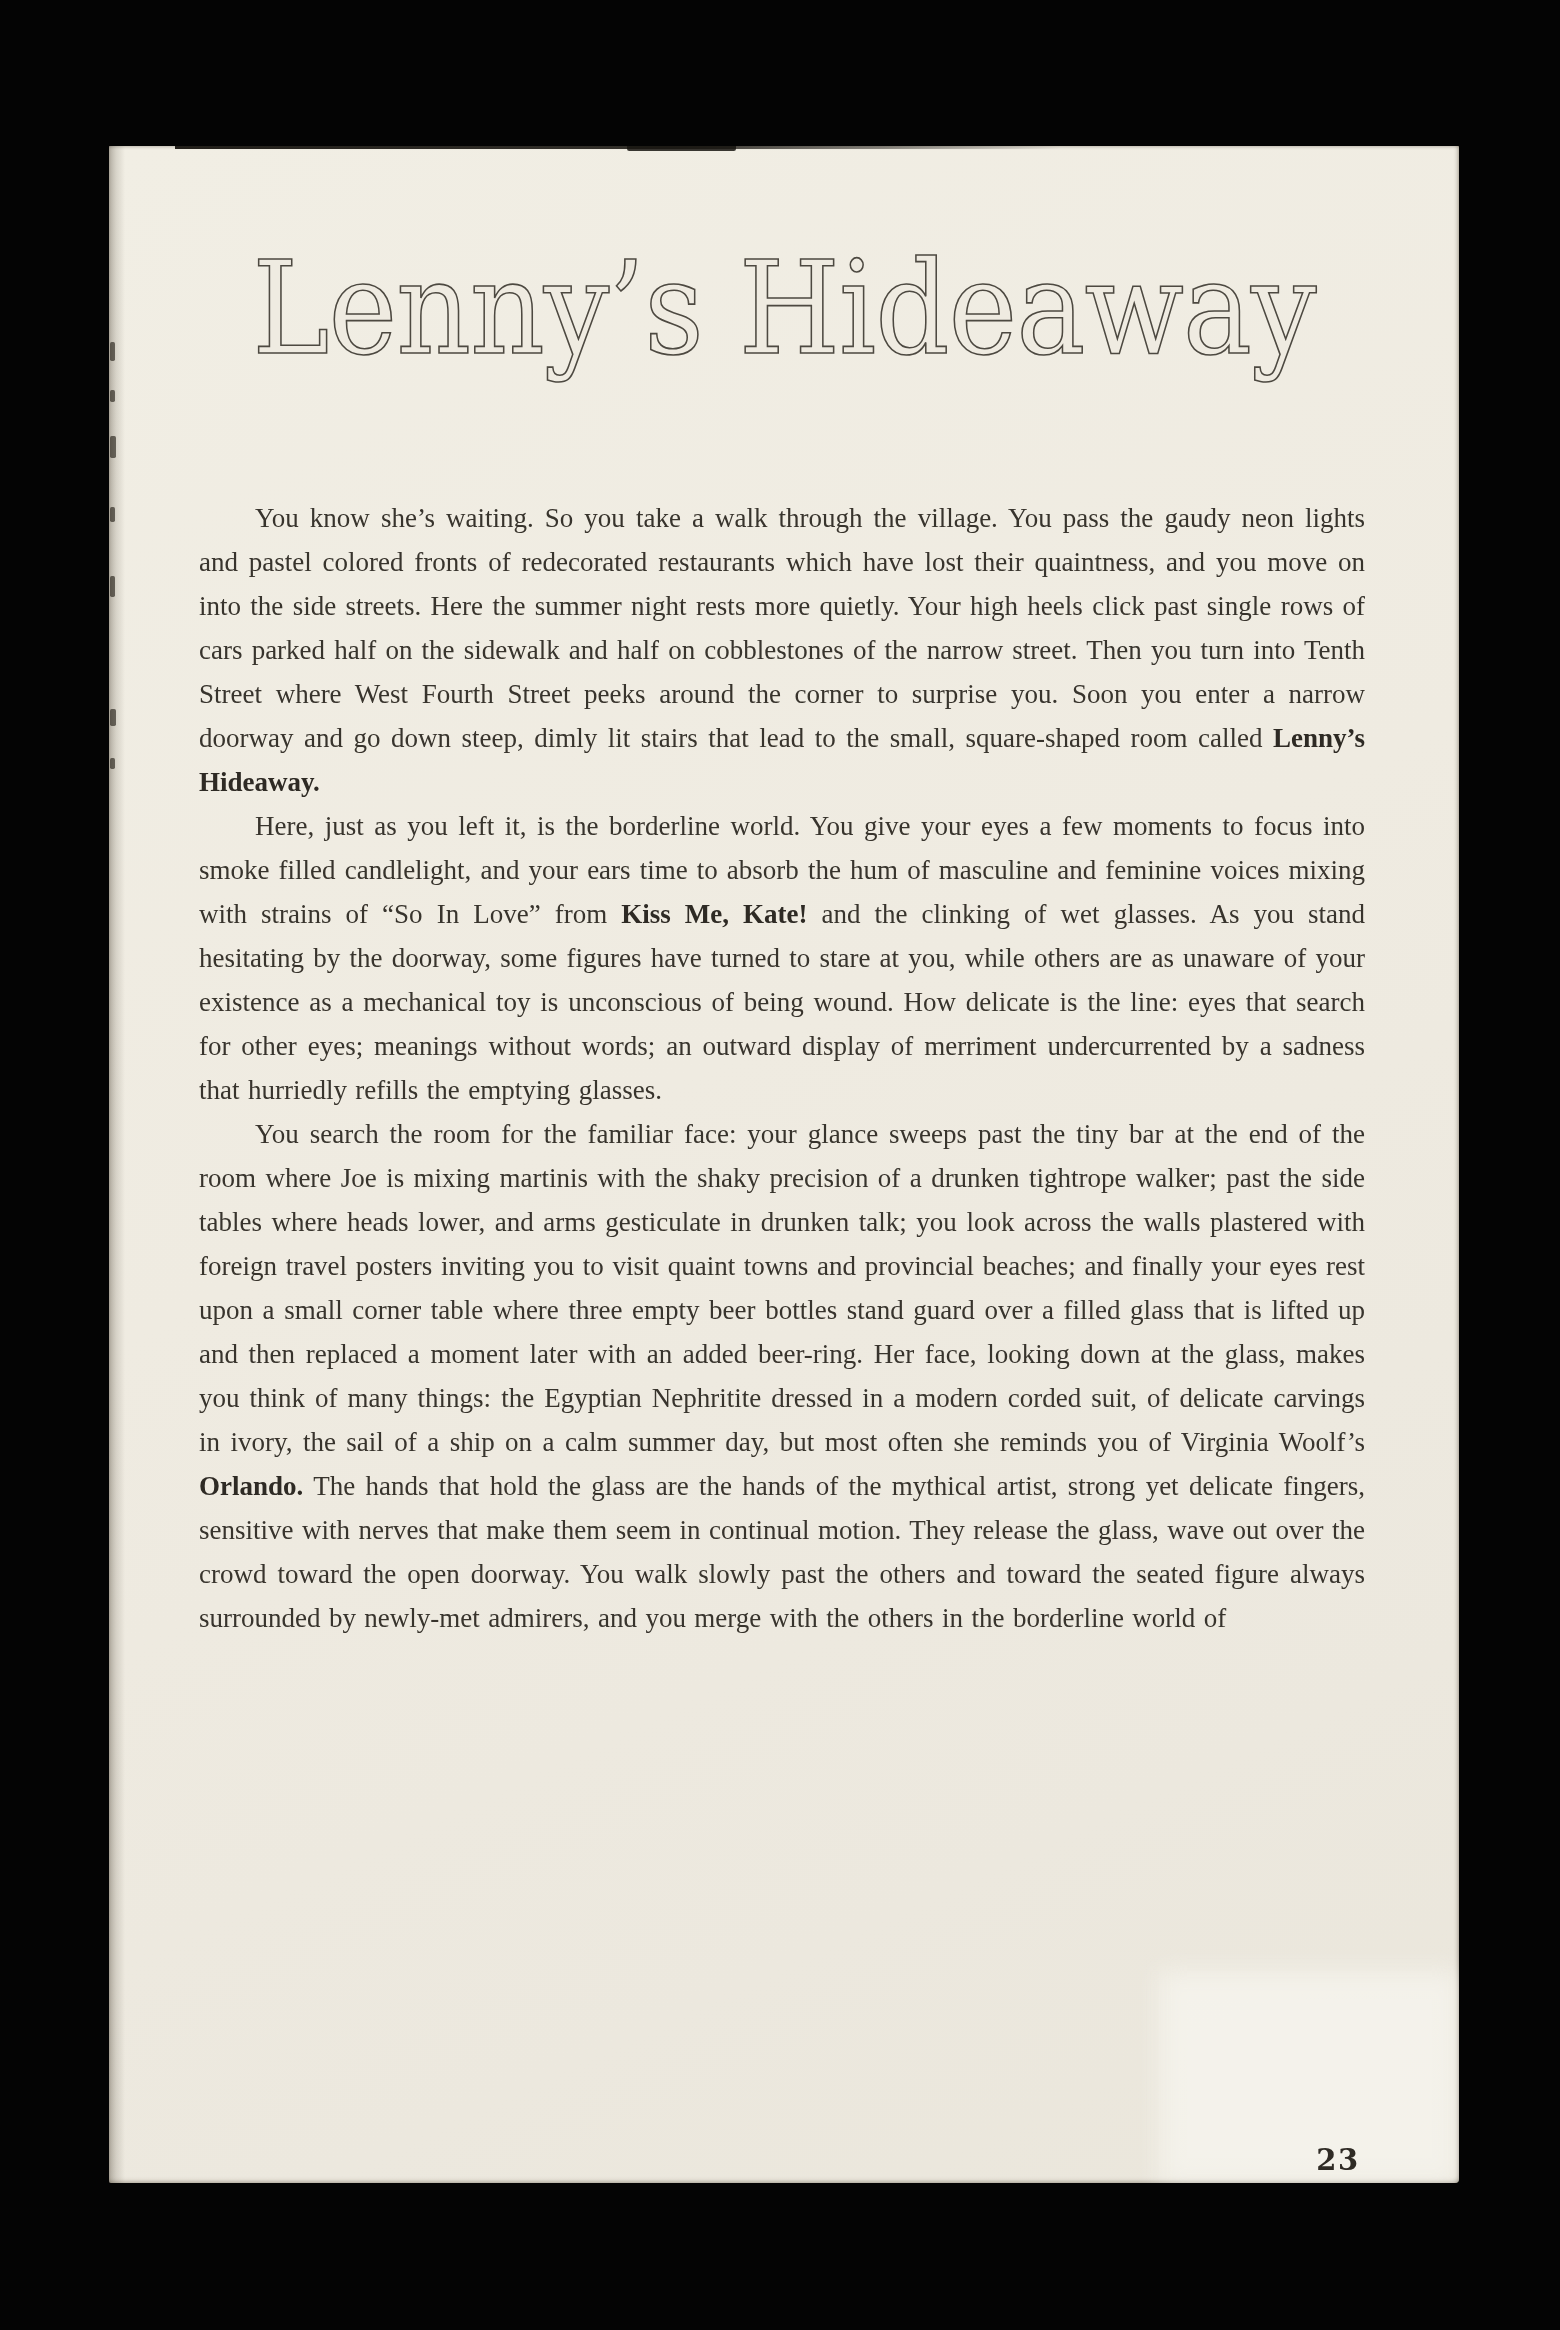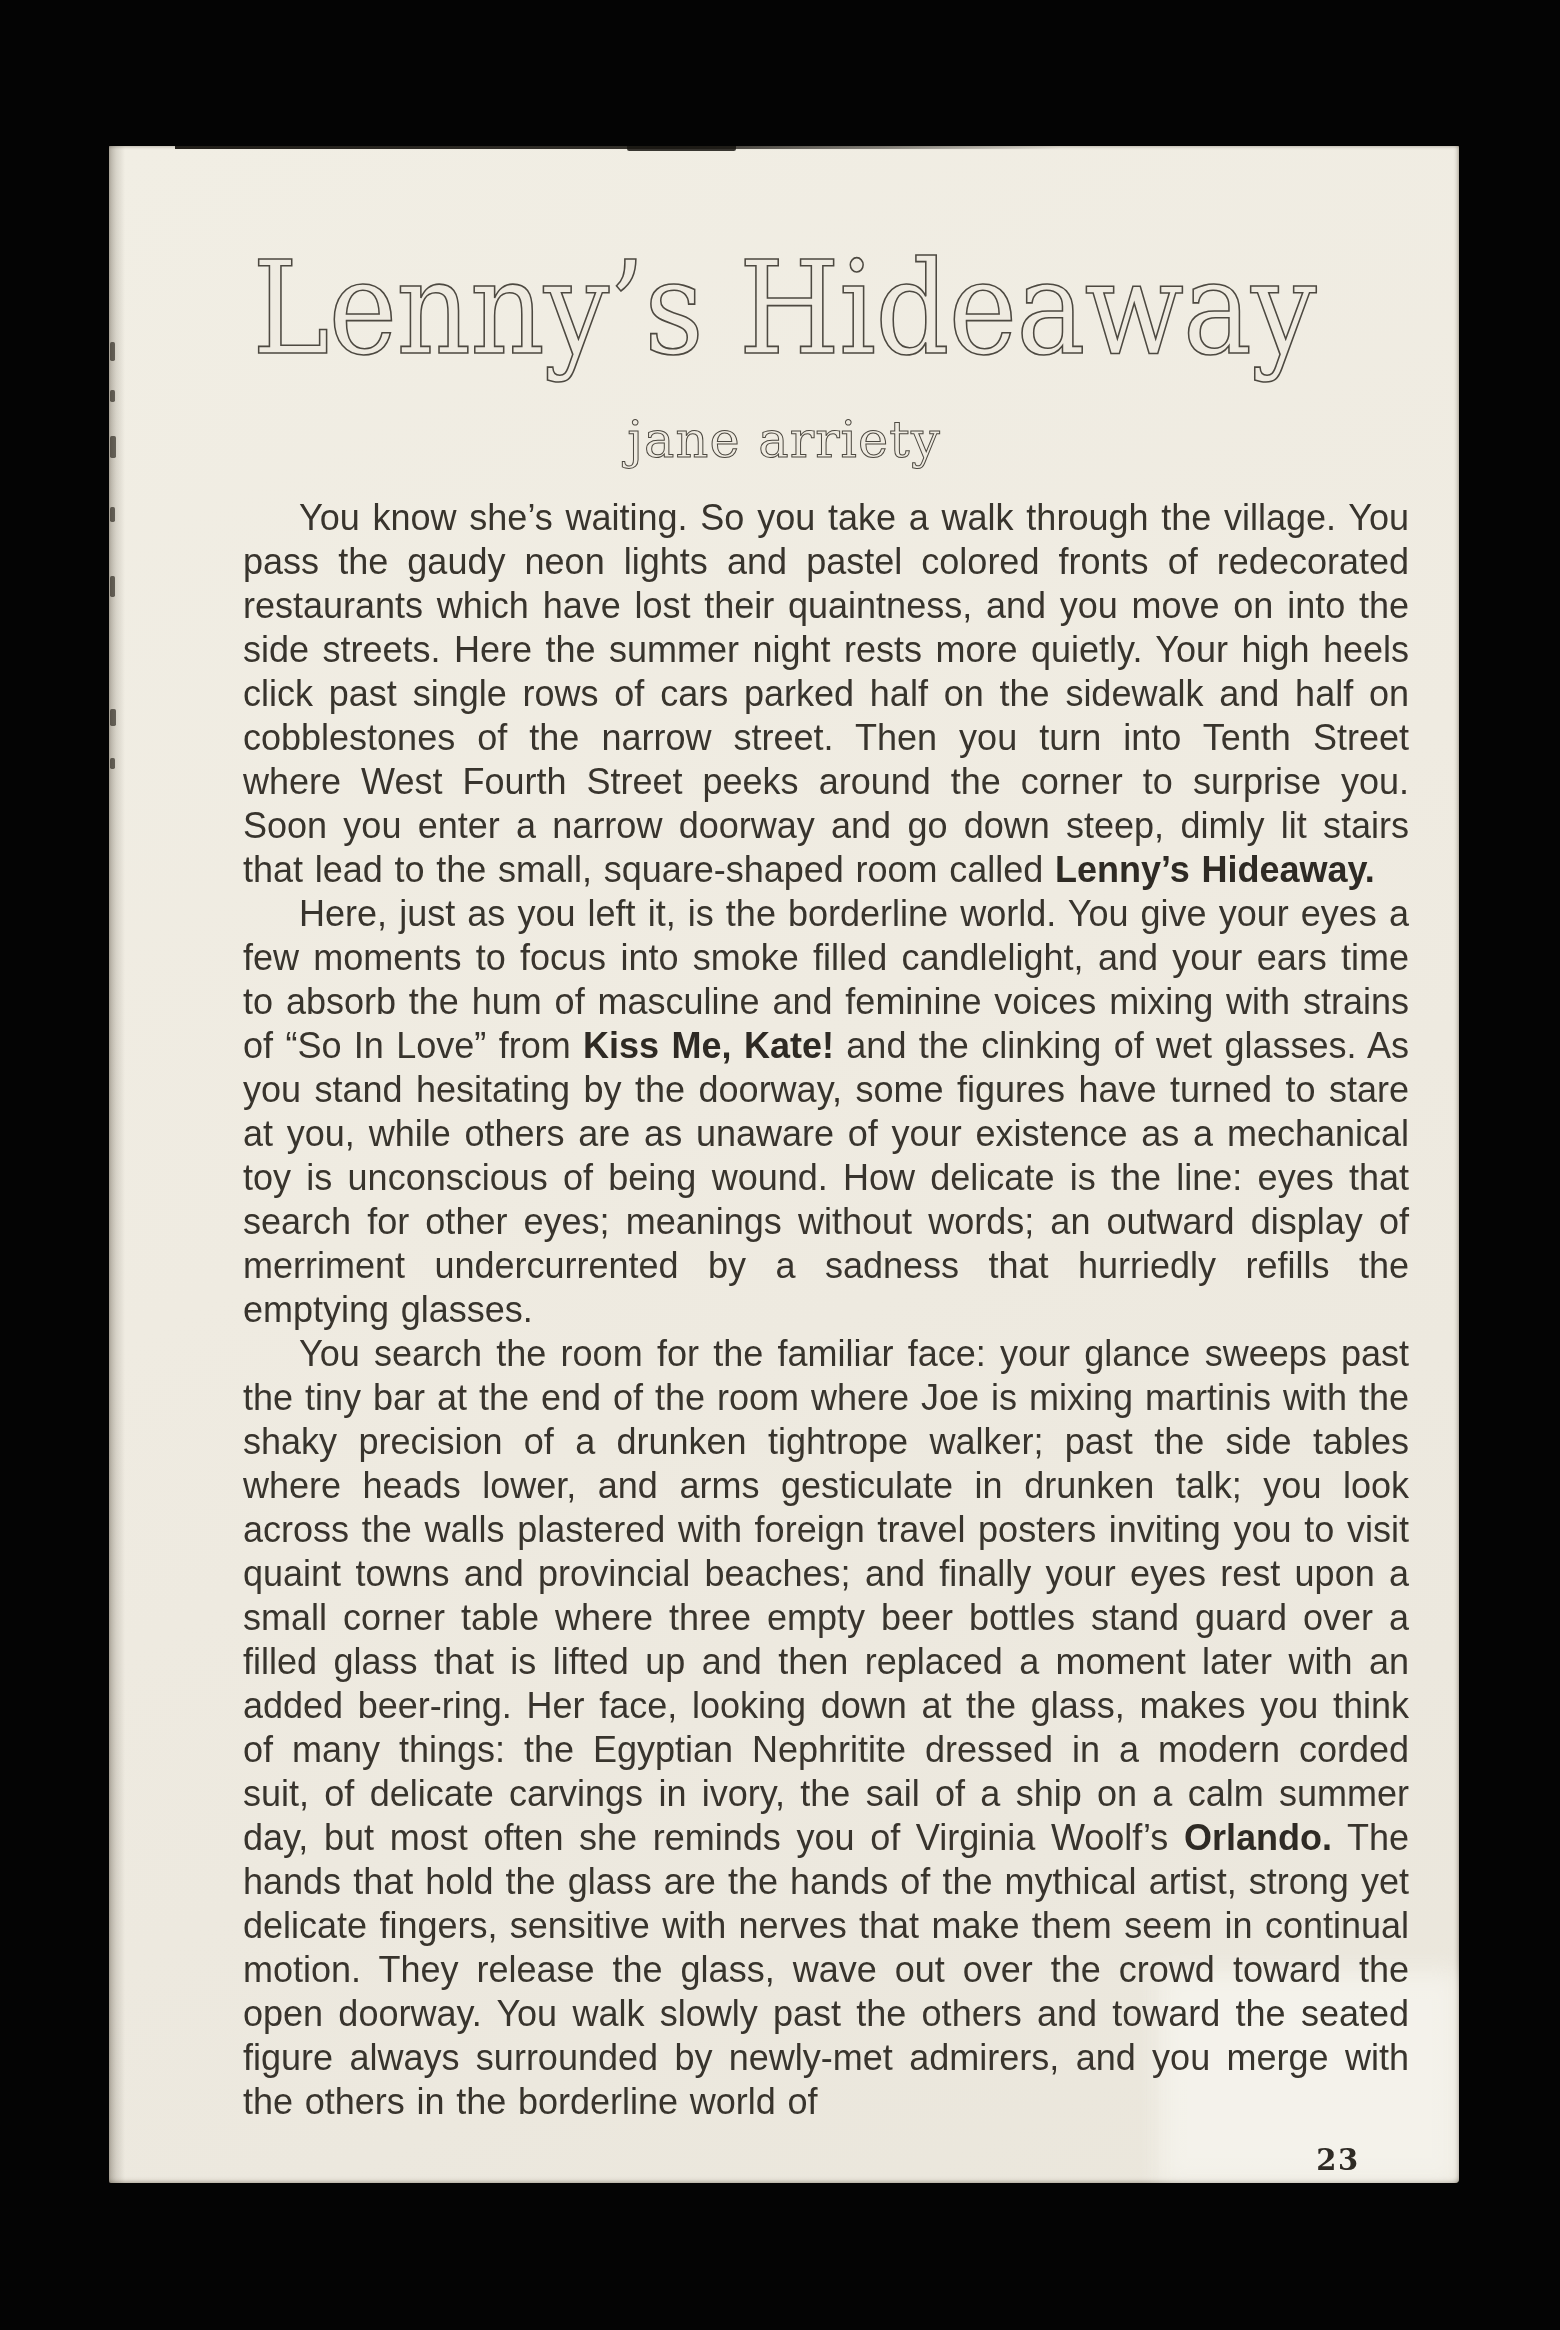--- a/index.html
+++ b/index.html
@@ -132,27 +132,26 @@
     -webkit-text-fill-color: var(--paper, #efebe1);
     -webkit-text-stroke: 1px var(--outline-ink, #4d4941);
     white-space: nowrap;
   }
 
   .body {
     position: absolute;
     left: 90px;
     top: 350px;
     width: 1166px;
-    font-family: Liberation Sans, sans-serif;
-    font-size: 36px;
+    font-family: Liberation Serif, serif;
+    font-size: 27px;
     line-height: 44px;
     color: var(--ink, #38342d);
     text-align: justify;
     word-spacing: 1.7px;
-    margin-left: 44px;
   }
   .body p {
     margin: 0;
     text-indent: 56px;
   }
   .body strong {
     font-weight: bold;
     color: #2e2a24;
   }
 
@@ -183,21 +182,20 @@
     <div class="notch n3"></div>
     <div class="notch n4"></div>
     <div class="notch n5"></div>
     <div class="notch n6"></div>
     <div class="notch n7"></div>
 
     <div class="stain"></div>
 
     <h1 class="title">Lenny’s Hideaway</h1>
 
-    <div class="byline">jane arriety</div>
 
     <div class="body" id="article-body">
         <p><span>You know she’s waiting. So you take a walk through the village. You pass the gaudy neon lights and pastel colored fronts of redecorated restaurants which have lost their quaintness, and you move on into the side streets. Here the summer night rests more quietly. Your high heels click past single rows of cars parked half on the sidewalk and half on cobblestones of the narrow street. Then you turn into Tenth Street where West Fourth Street peeks around the corner to surprise you. Soon you enter a narrow doorway and go down steep, dimly lit stairs that lead to the small, square-shaped room called </span><strong>Lenny’s Hideaway.</strong></p>
         <p><span>Here, just as you left it, is the borderline world. You give your eyes a few moments to focus into smoke filled candlelight, and your ears time to absorb the hum of masculine and feminine voices mixing with strains of “So In Love” from </span><strong>Kiss Me, Kate!</strong><span> and the clinking of wet glasses. As you stand hesitating by the doorway, some figures have turned to stare at you, while others are as unaware of your existence as a mechanical toy is unconscious of being wound. How delicate is the line: eyes that search for other eyes; meanings without words; an outward display of merriment undercurrented by a sadness that hurriedly refills the emptying glasses.</span></p>
         <p><span>You search the room for the familiar face: your glance sweeps past the tiny bar at the end of the room where Joe is mixing martinis with the shaky precision of a drunken tightrope walker; past the side tables where heads lower, and arms gesticulate in drunken talk; you look across the walls plastered with foreign travel posters inviting you to visit quaint towns and provincial beaches; and finally your eyes rest upon a small corner table where three empty beer bottles stand guard over a filled glass that is lifted up and then replaced a moment later with an added beer-ring. Her face, looking down at the glass, makes you think of many things: the Egyptian Nephritite dressed in a modern corded suit, of delicate carvings in ivory, the sail of a ship on a calm summer day, but most often she reminds you of Virginia Woolf’s </span><strong>Orlando.</strong><span> The hands that hold the glass are the hands of the mythical artist, strong yet delicate fingers, sensitive with nerves that make them seem in continual motion. They release the glass, wave out over the crowd toward the open doorway. You walk slowly past the others and toward the seated figure always surrounded by newly-met admirers, and you merge with the others in the borderline world of </span></p>
       </div>
 
     <div class="pagenum">23</div>
   </div>
 </div>

